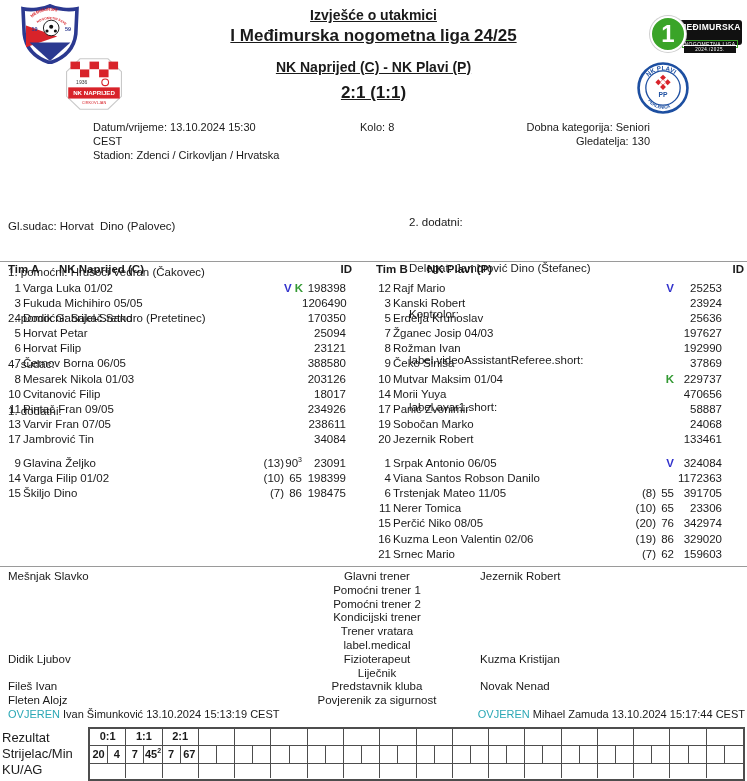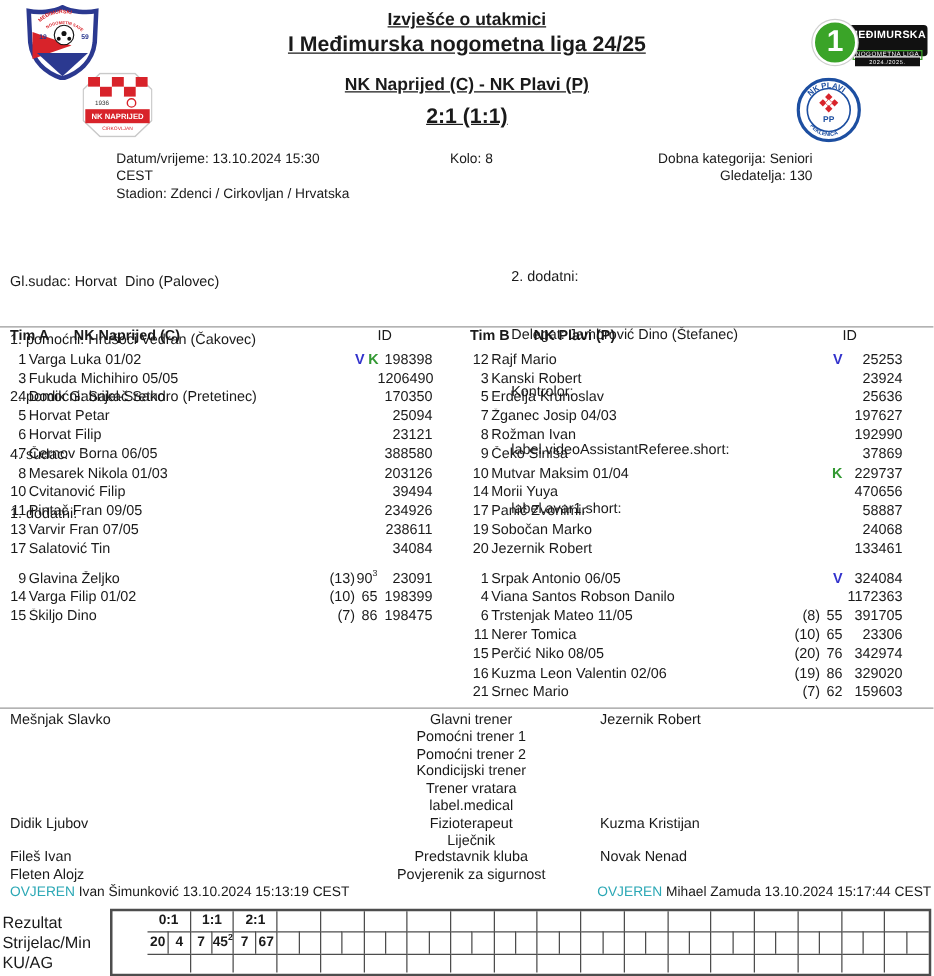--- a/index.html
+++ b/index.html
@@ -30,40 +30,40 @@
   .prow{display:grid;grid-template-columns:13px 1fr 55px 18px 50px;height:15.1px;align-items:baseline;}
   #teamB .prow{grid-template-columns:15px 1fr 55px 18px 70px;}
   .phead{grid-template-columns:49px 1fr 55px 18px 50px !important;font-weight:bold;height:19px;}
   #teamB .phead{grid-template-columns:49px 1fr 55px 18px 70px !important;}
   .pnum{text-align:right;white-space:nowrap;}
   .pname{padding-left:2px;white-space:nowrap;overflow:hidden;}
   .psub{text-align:right;white-space:nowrap;}
   .pmin{text-align:right;white-space:nowrap;}
   .pid{text-align:right;padding-right:6px;white-space:nowrap;}
   #teamB .pid{padding-right:22px;}
-  .pid-h{text-align:left;font-weight:normal;}
+  .pid-h{text-align:right;font-weight:bold;}
   .subs{margin-top:9px;}
   .flag{font-weight:bold;}
   sup{font-size:7px;line-height:0;}
   
   #staff{left:0;top:570px;width:659px;}
   .srow{position:relative;height:13.8px;font-size:11.5px;}
   .s-home{position:absolute;left:8px;white-space:nowrap;}
   .s-role{position:absolute;left:237px;width:280px;text-align:center;white-space:nowrap;}
   .s-away{position:absolute;left:480px;white-space:nowrap;}
   
   .cert{top:708px;font-size:11px;white-space:nowrap;}
   #cert-left{left:8px;}
   #cert-right{right:2px;text-align:center;}
   .cert-status{color:#2BA8B5;}
   
   .flabel{left:2px;font-size:13px;white-space:nowrap;}
   #goals-table{left:88px;top:727px;width:657px;height:54px;box-sizing:border-box;
     border:2px solid #4d4d4d;display:grid;
-    grid-template-columns:repeat(36,1fr);grid-template-rows:16px 18px 15px;padding-left:28px;}
+    grid-template-columns:repeat(36,1fr);grid-template-rows:16px 18px 15px;}
   .gc{border-right:1px solid #4d4d4d;font-size:11px;font-weight:bold;text-align:center;
       overflow:visible;white-space:nowrap;line-height:15px;}
   .gr2,.gr3{border-top:1px solid #4d4d4d;line-height:17px;}
   .gr3{line-height:14px;}
   .gc.last{border-right:none;}
   
   #mns-logo{left:16px;top:4px;}
   #naprijed-crest{left:66px;top:58px;}
   #plavi-crest{left:637px;top:62px;}
   #league-badge{left:650px;top:16px;width:94px;height:38px;}
@@ -239,39 +239,39 @@
           <span class="pname">Mesarek Nikola 01/03</span>
           <span class="psub"></span>
           <span class="pmin"></span>
           <span class="pid">203126</span>
         </div>
         <div class="prow">
           <span class="pnum">10</span>
           <span class="pname">Cvitanović Filip</span>
           <span class="psub"></span>
           <span class="pmin"></span>
-          <span class="pid">39494</span>
+          <span class="pid">18017</span>
         </div>
         <div class="prow">
           <span class="pnum">11</span>
           <span class="pname">Pintač Fran 09/05</span>
           <span class="psub"></span>
           <span class="pmin"></span>
           <span class="pid">234926</span>
         </div>
         <div class="prow">
           <span class="pnum">13</span>
           <span class="pname">Varvir Fran 07/05</span>
           <span class="psub"></span>
           <span class="pmin"></span>
           <span class="pid">238611</span>
         </div>
         <div class="prow">
           <span class="pnum">17</span>
-          <span class="pname">Salatović Tin</span>
+          <span class="pname">Jambrović Tin</span>
           <span class="psub"></span>
           <span class="pmin"></span>
           <span class="pid">34084</span>
         </div>
       </div>
       <div class="plist subs">
         <div class="prow">
           <span class="pnum">9</span>
           <span class="pname">Glavina Željko</span>
           <span class="psub">(13)</span>

